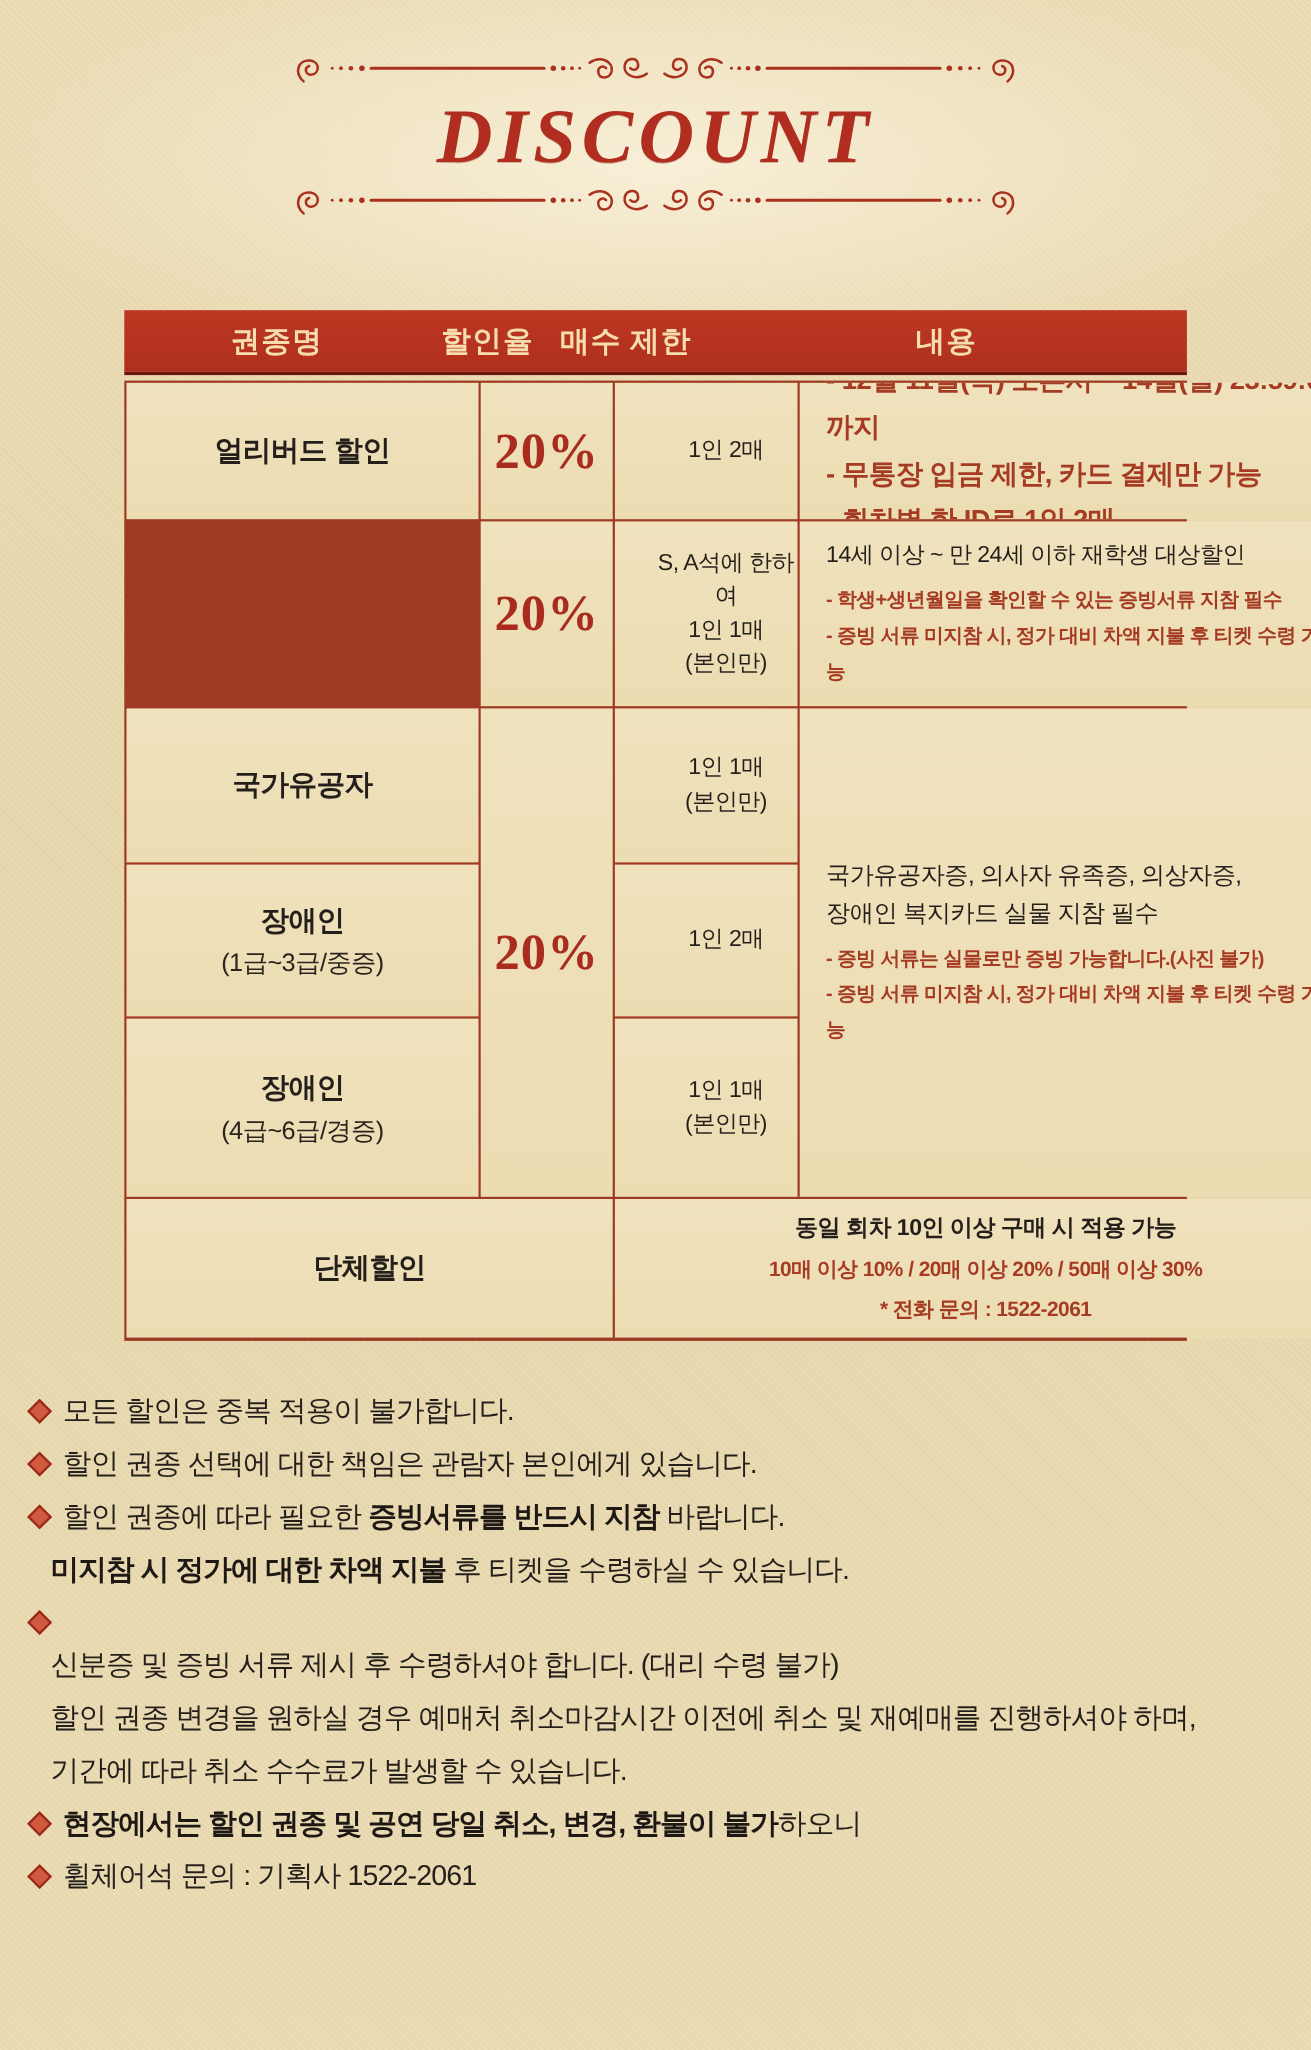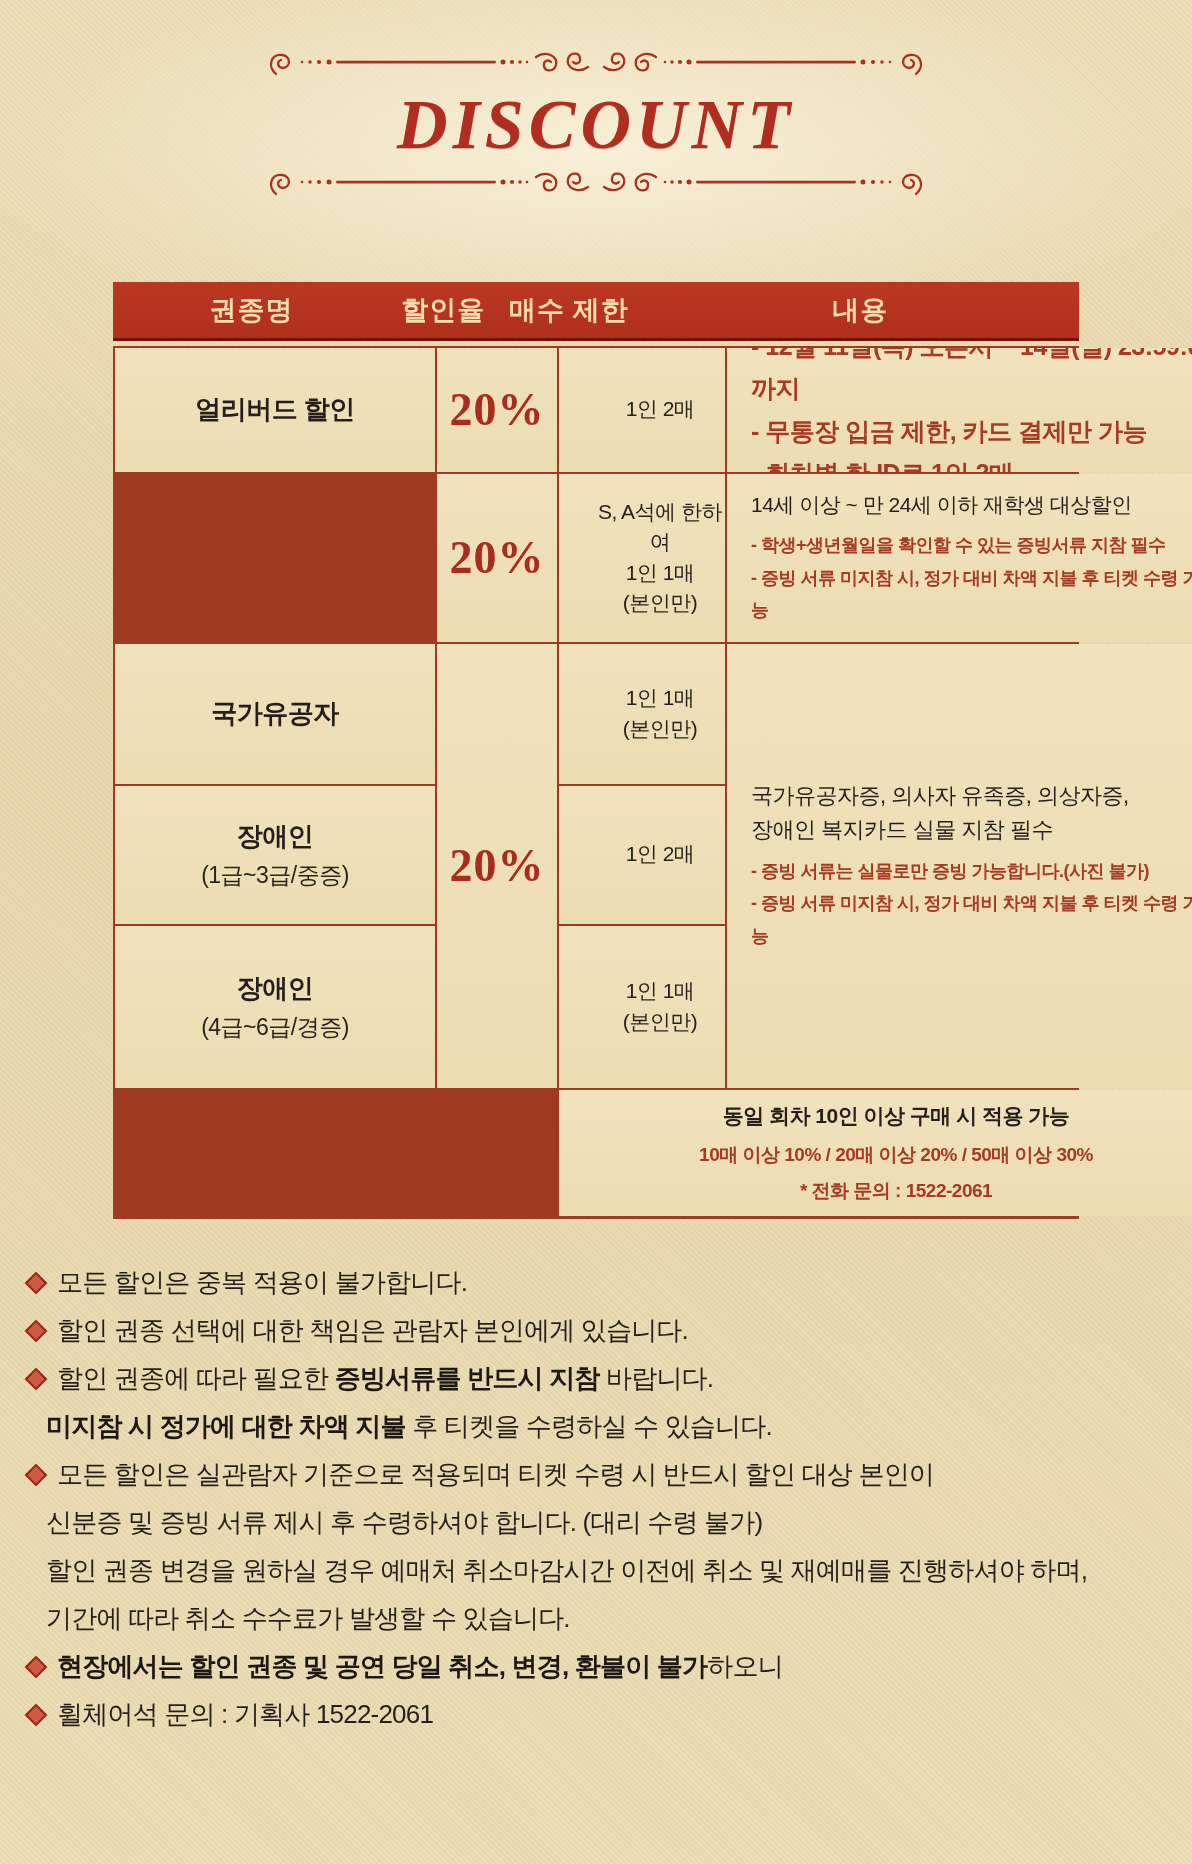--- a/index.html
+++ b/index.html
@@ -191,20 +191,23 @@
       </div>
 
       <div class="cell c-cont" style="grid-area:3/4/span 3/auto">
         <p class="line-black big">국가유공자증, 의사자 유족증, 의상자증,</p>
         <p class="line-black big">장애인 복지카드 실물 지참 필수</p>
         <div class="gap"></div>
         <p class="line-red">- 증빙 서류는 실물로만 증빙 가능합니다.(사진 불가)</p>
         <p class="line-red">- 증빙 서류 미지참 시, 정가 대비 차액 지불 후 티켓 수령 가능</p>
       </div>
 
+      <div class="cell c-name" style="grid-area:6/1/auto/span 2">
+        <div class="name-main">단체할인</div>
+      </div>
       <div class="cell c-group" style="grid-area:6/3/auto/span 2">
         <p class="group-black">동일 회차 10인 이상 구매 시 적용 가능</p>
         <p class="group-red">10매 이상 10% / 20매 이상 20% / 50매 이상 30%</p>
         <p class="group-red">* 전화 문의 : 1522-2061</p>
       </div>
 
     </div>
   </section>
 
   <section class="notes">
@@ -227,21 +230,20 @@
     </div>
 
     <div class="note cont">
       <p>
         <b>미지참 시 정가에 대한 차액 지불</b><span> 후 티켓을 수령하실 수 있습니다.</span>
       </p>
     </div>
 
     <div class="note">
       <span class="diamond"></span>
-      <p><span>모든 할인은 실관람자 기준으로 적용되며 티켓 수령 시 반드시 할인 대상 본인이</span></p>
     </div>
 
     <div class="note cont">
       <p><span>신분증 및 증빙 서류 제시 후 수령하셔야 합니다. (대리 수령 불가)</span></p>
     </div>
 
     <div class="note cont">
       <p><span>할인 권종 변경을 원하실 경우 예매처 취소마감시간 이전에 취소 및 재예매를 진행하셔야 하며,</span></p>
     </div>
 

